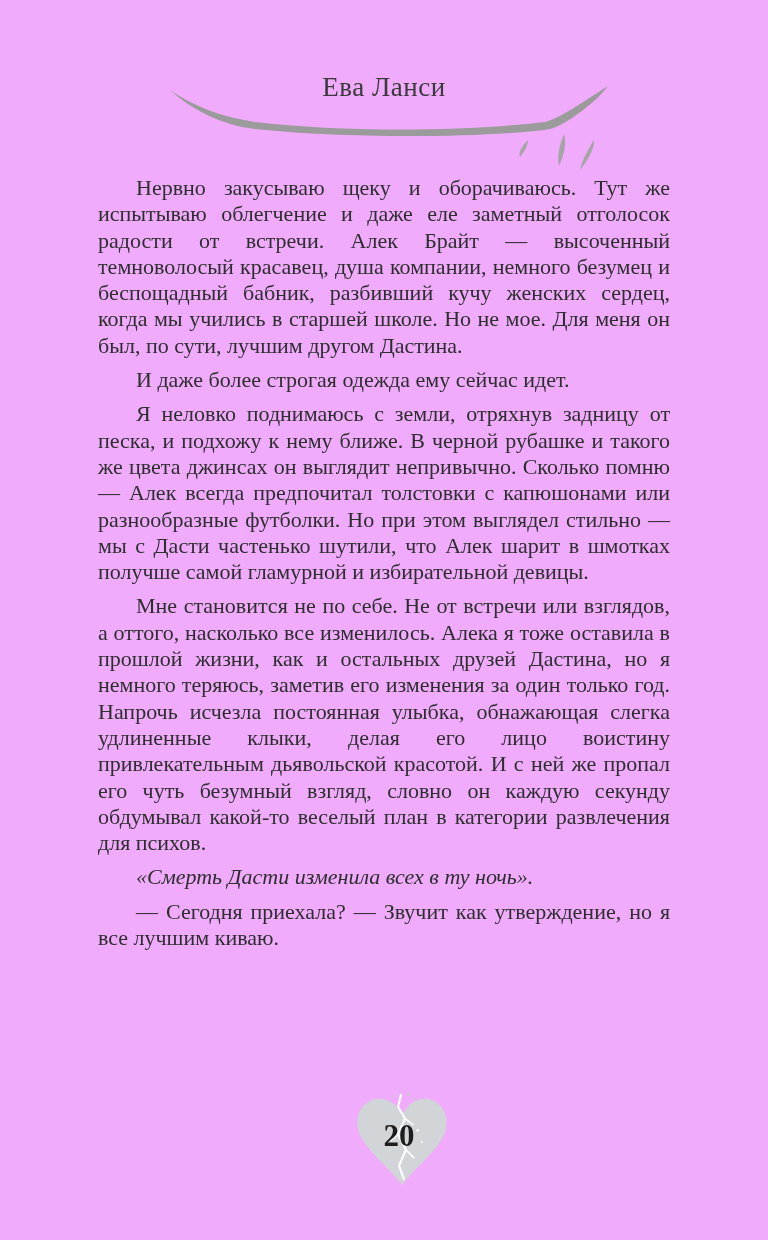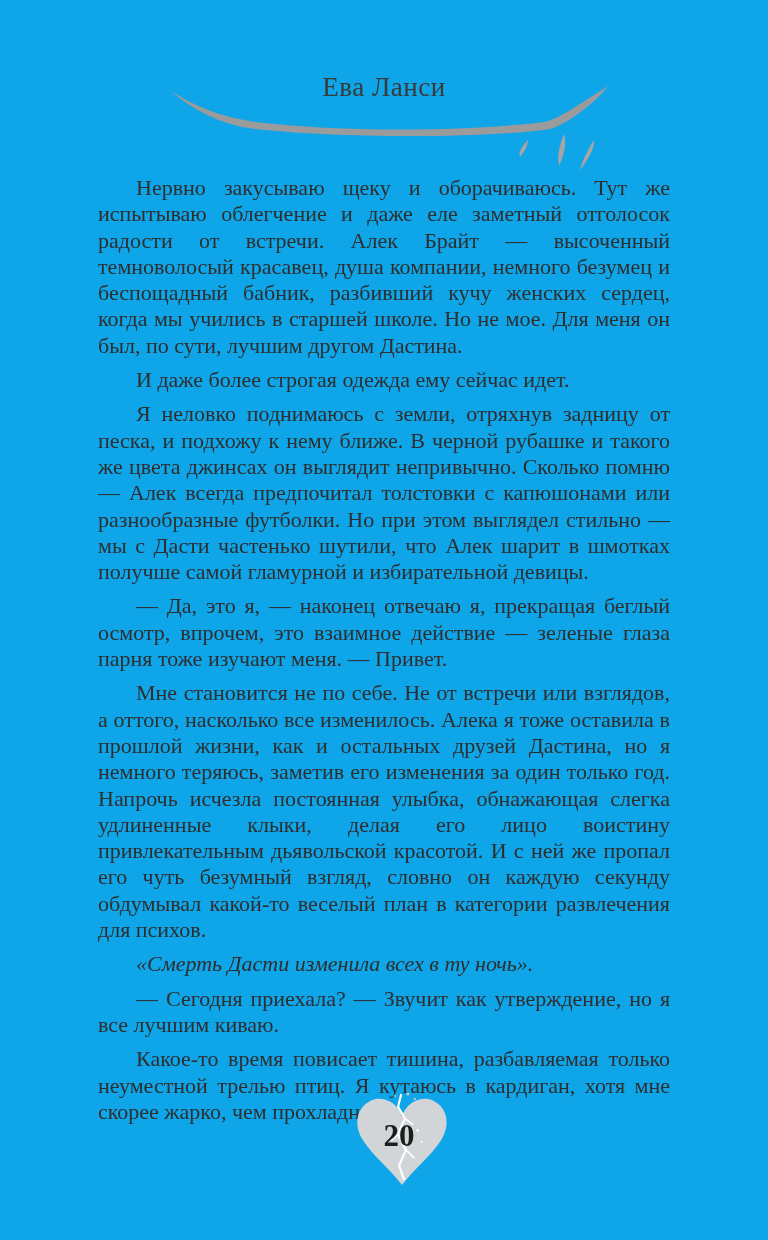--- a/index.html
+++ b/index.html
@@ -10,21 +10,21 @@
   body {
     width: 768px;
     height: 1240px;
     position: relative;
     overflow: hidden;
     font-family: "Liberation Serif", serif;
   }
   .page {
     position: absolute;
     inset: 0;
-    background: #0ea5e9;
+    background: #f0abfc;
   }
   .author-name {
     position: absolute;
     top: 72px;
     left: 0;
     width: 768px;
     text-align: center;
     font-size: 27px;
     font-weight: 500;
     letter-spacing: 0.5px;
@@ -95,25 +95,23 @@
 
     <path fill="#a5a5a5" d="M368,56 C362,62 358,68 360,73 C364,68 368,62 368,56 Z"></path>
     <path fill="#a5a5a5" d="M404,50 C399,62 397,72 399,82 C404,71 407,59 404,50 Z"></path>
     <path fill="#a5a5a5" d="M434,56 C427,67 422,77 420,86 C428,76 435,64 434,56 Z"></path>
   </svg>
 
   <div class="text-block">
     <p>Нервно закусываю щеку и оборачиваюсь. Тут же испытываю облегчение и даже еле заметный отголосок радости от встречи. Алек Брайт — высоченный темноволосый красавец, душа компании, немного безумец и беспощадный бабник, разбивший кучу женских сердец, когда мы учились в старшей школе. Но не мое. Для меня он был, по сути, лучшим другом Дастина.</p>
     <p>И даже более строгая одежда ему сейчас идет.</p>
     <p>Я неловко поднимаюсь с земли, отряхнув задницу от песка, и подхожу к нему ближе. В черной рубашке и такого же цвета джинсах он выглядит непривычно. Сколько помню — Алек всегда предпочитал толстовки с капюшонами или разнообразные футболки. Но при этом выглядел стильно — мы с Дасти частенько шутили, что Алек шарит в шмотках получше самой гламурной и избирательной девицы.</p>
-    <p>— Да, это я, — наконец отвечаю я, прекращая беглый осмотр, впрочем, это взаимное действие — зеленые глаза парня тоже изучают меня. — Привет.</p>
     <p>Мне становится не по себе. Не от встречи или взглядов, а оттого, насколько все изменилось. Алека я тоже оставила в прошлой жизни, как и остальных друзей Дастина, но я немного теряюсь, заметив его изменения за один только год. Напрочь исчезла постоянная улыбка, обнажающая слегка удлиненные клыки, делая его лицо воистину привлекательным дьявольской красотой. И с ней же пропал его чуть безумный взгляд, словно он каждую секунду обдумывал какой-то веселый план в категории развлечения для психов.</p>
     <p class="italic">«Смерть Дасти изменила всех в ту ночь».</p>
     <p>— Сегодня приехала? — Звучит как утверждение, но я все лучшим киваю.</p>
-    <p>Какое-то время повисает тишина, разбавляемая только неуместной трелью птиц. Я кутаюсь в кардиган, хотя мне скорее жарко, чем прохладно.</p>
   </div>
 
   <svg class="footer-heart" viewBox="0 0 100 104" xmlns="http://www.w3.org/2000/svg" aria-hidden="true">
 
     <path fill="#d2d5d7" d="M50,26
       C 46,12 30,4 18,10
       C 4,17 0,34 10,50
       C 20,66 38,80 50,96
       C 62,80 80,66 90,50
       C 100,34 96,17 82,10

